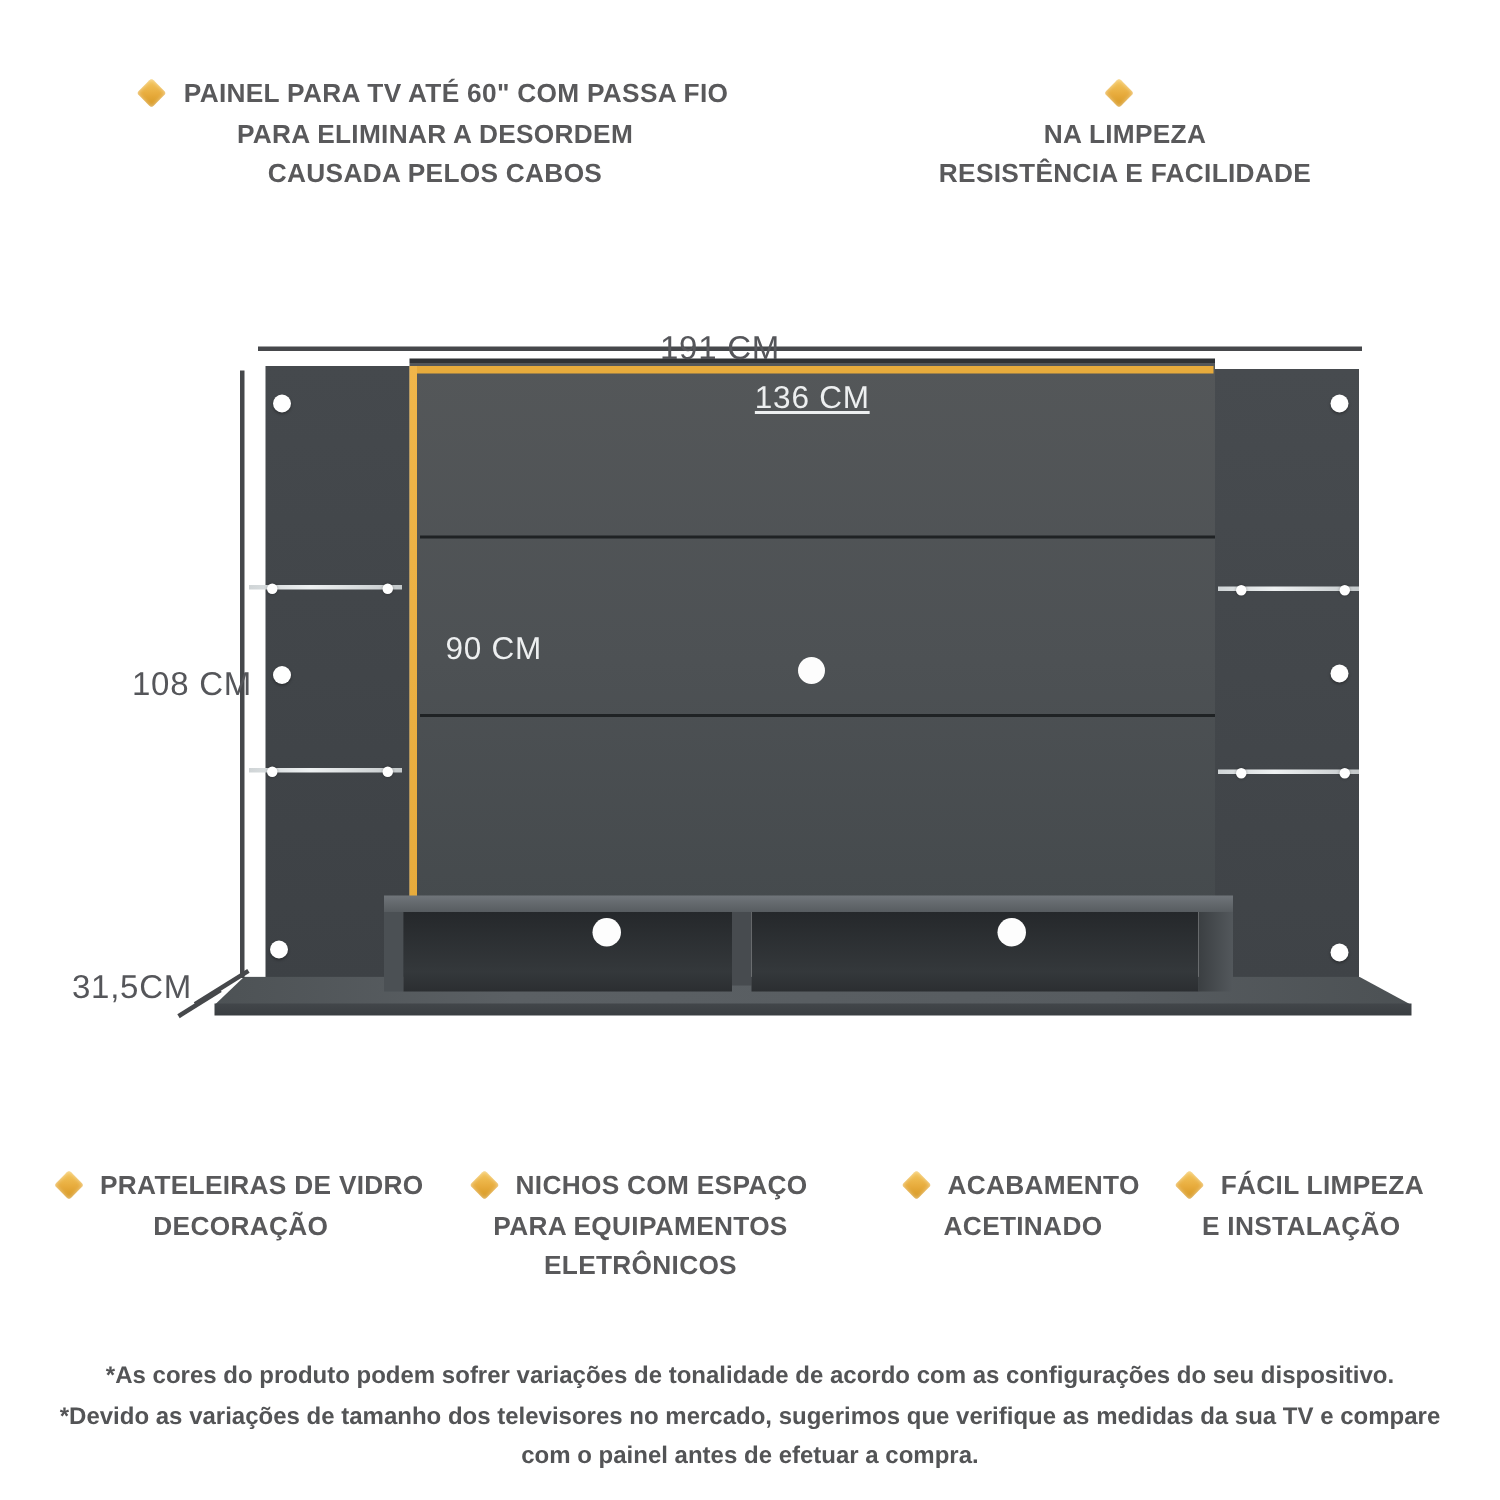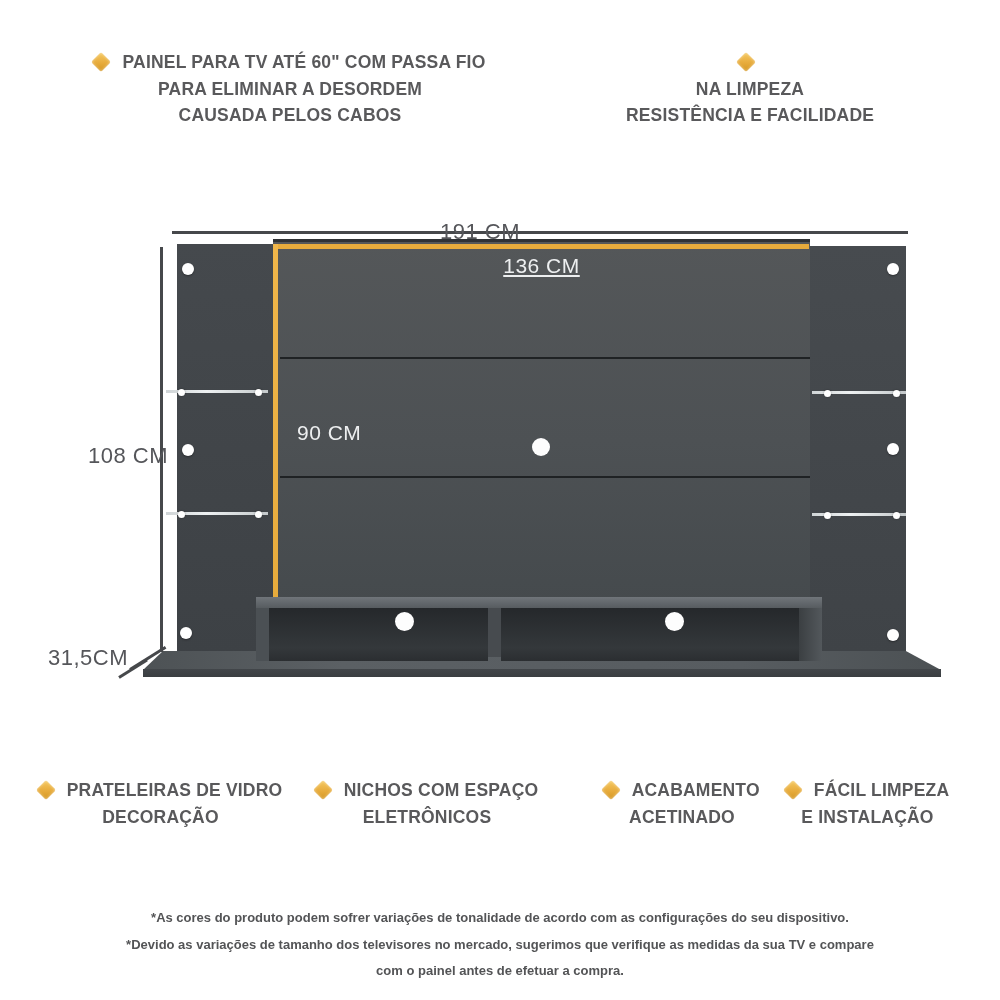--- a/index.html
+++ b/index.html
@@ -14,21 +14,21 @@
   .feat-b1{left:18px;top:777px;width:285px;}
   .feat-b2{left:297px;top:777px;width:260px;}
   .feat-b3{left:588px;top:777px;width:188px;}
   .feat-b4{left:750px;top:777px;width:235px;}
   .diamond{display:inline-block;width:14px;height:14px;margin-right:9px;border-radius:2px;
            background:linear-gradient(135deg,#f6ca62 0%,var(--accent-yellow,#e7ab3c) 55%,#d3951f 100%);
            transform:rotate(45deg);vertical-align:-1px;box-shadow:inset 0 0 3px rgba(255,255,255,.55);}
 
   
   .disclaimer{position:absolute;left:0;top:905px;width:100%;text-align:center;
-              font-weight:bold;font-size:13px;line-height:26.5px;color:#535456;}
+              font-weight:bold;font-size:16px;line-height:26.5px;color:#535456;}
 
   
   .fig{position:absolute;inset:0;}
   .panel{position:absolute;}
   .panel-left{left:177px;top:244px;width:96px;height:411px;
               background:linear-gradient(180deg,#45494d,#3d4145);}
   .panel-right{left:810px;top:246px;width:96px;height:408px;
                background:linear-gradient(180deg,#474b4f,#3f4347);}
   .panel-center{left:273px;top:239px;width:537px;height:362px;border-top:3px solid #2f3235;
                 background:linear-gradient(180deg,#545759 0%,#4d5154 55%,#454a4d 100%);}
@@ -181,20 +181,21 @@
       <span>PRATELEIRAS DE VIDRO</span>
     </div>
     <div>DECORAÇÃO</div>
   </section>
 
   <section class="feat feat-b2">
     <div>
       <span class="diamond"></span>
       <span>NICHOS COM ESPAÇO</span>
     </div>
+    <div>PARA EQUIPAMENTOS</div>
     <div>ELETRÔNICOS</div>
   </section>
 
   <section class="feat feat-b3">
     <div>
       <span class="diamond"></span>
       <span>ACABAMENTO</span>
     </div>
     <div>ACETINADO</div>
   </section>

